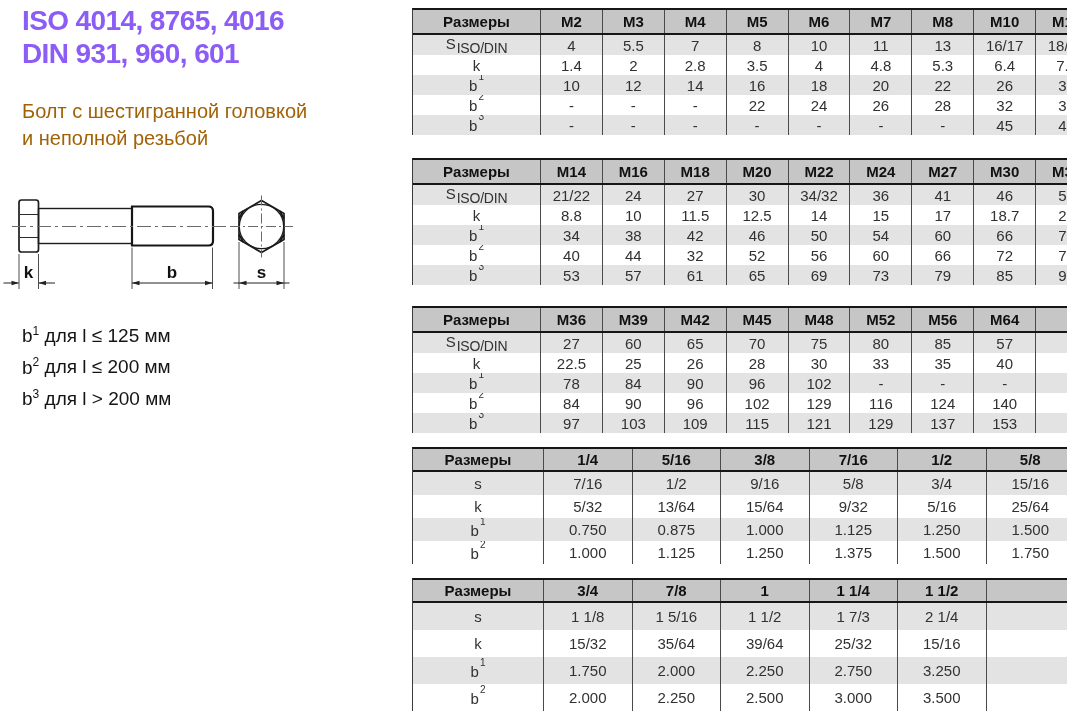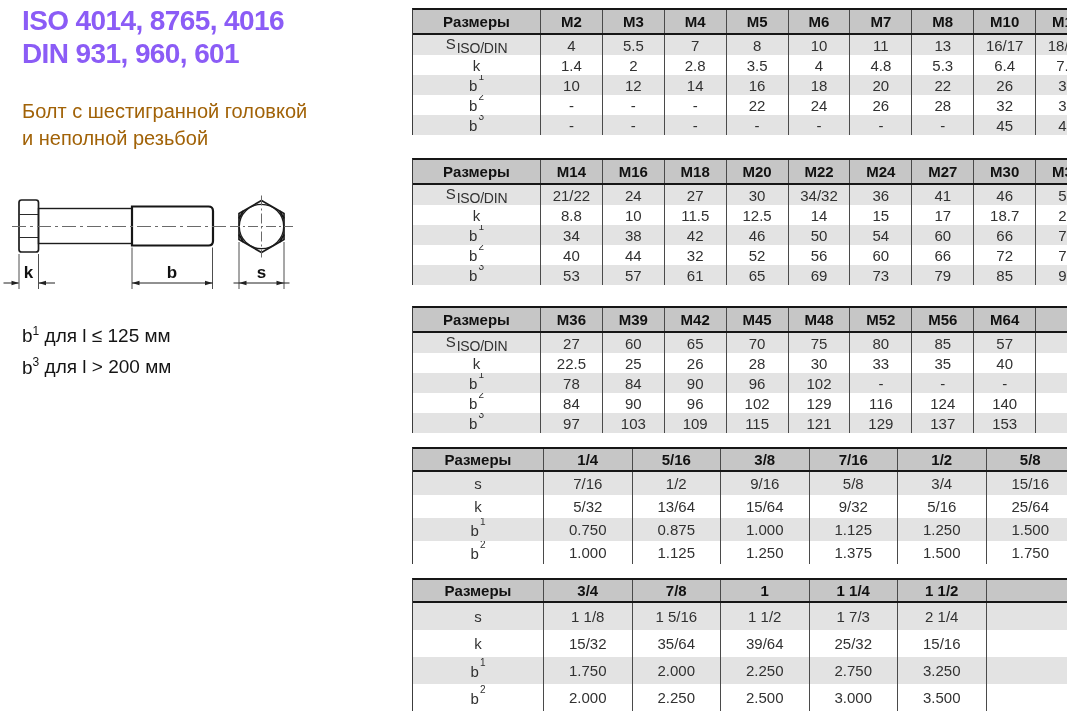--- a/index.html
+++ b/index.html
@@ -89,20 +89,21 @@
     <g>
       <path d="M233.5 93 H289.5" stroke="#222" stroke-width="1" fill="none"></path>
       <polygon points="239,93 246.5,90.7 246.5,95.3" fill="#222"></polygon>
       <polygon points="284,93 276.5,90.7 276.5,95.3" fill="#222"></polygon>
       <text x="261.5" y="88" font-size="17" font-weight="bold" fill="#111" text-anchor="middle">s</text>
     </g>
   </svg>
 
   <div class="notes">
       <div class="note-line"><span>b<sup>1</sup></span><span> для l ≤ 125 мм</span></div>
+      <div class="note-line"><span>b<sup>2</sup></span><span> для l ≤ 200 мм</span></div>
       <div class="note-line"><span>b<sup>3</sup></span><span> для l &gt; 200 мм</span></div>
     </div>
 
   <div class="dtable metric t1">
       <div class="row hrow">
         <div class="cell label-cell">Размеры</div>
         <div class="cell">M2</div>
         <div class="cell">M3</div>
         <div class="cell">M4</div>
         <div class="cell">M5</div>

